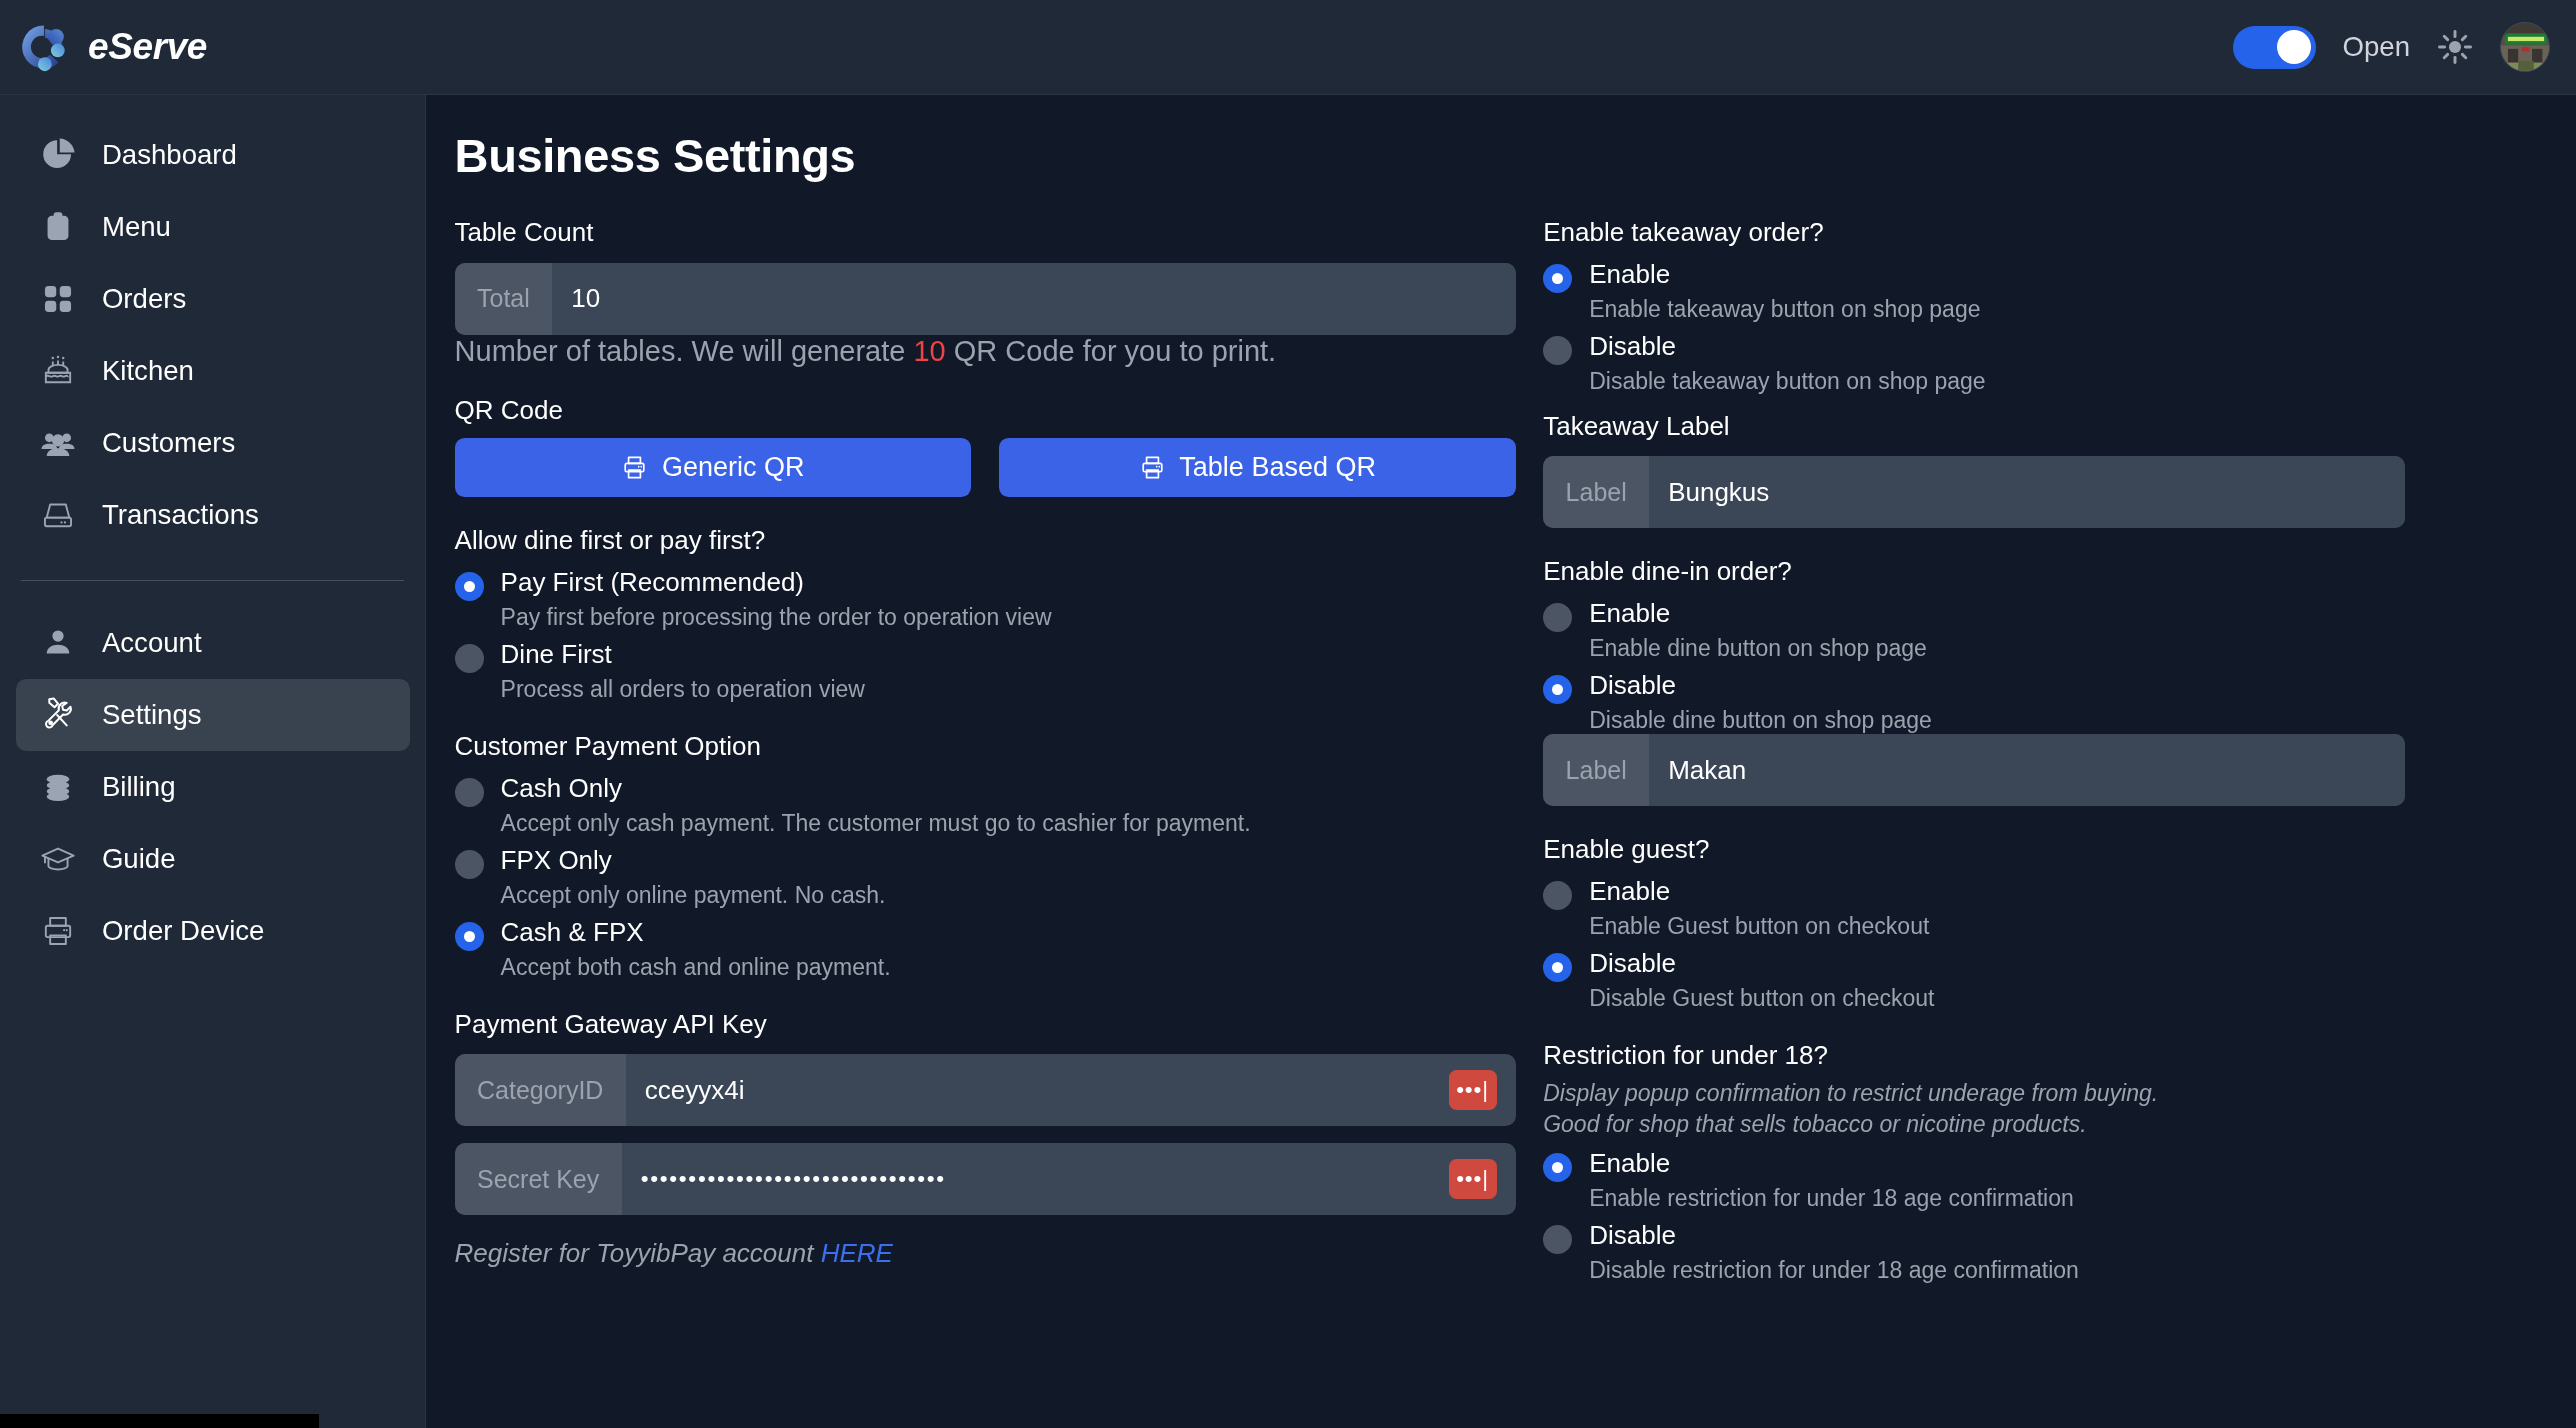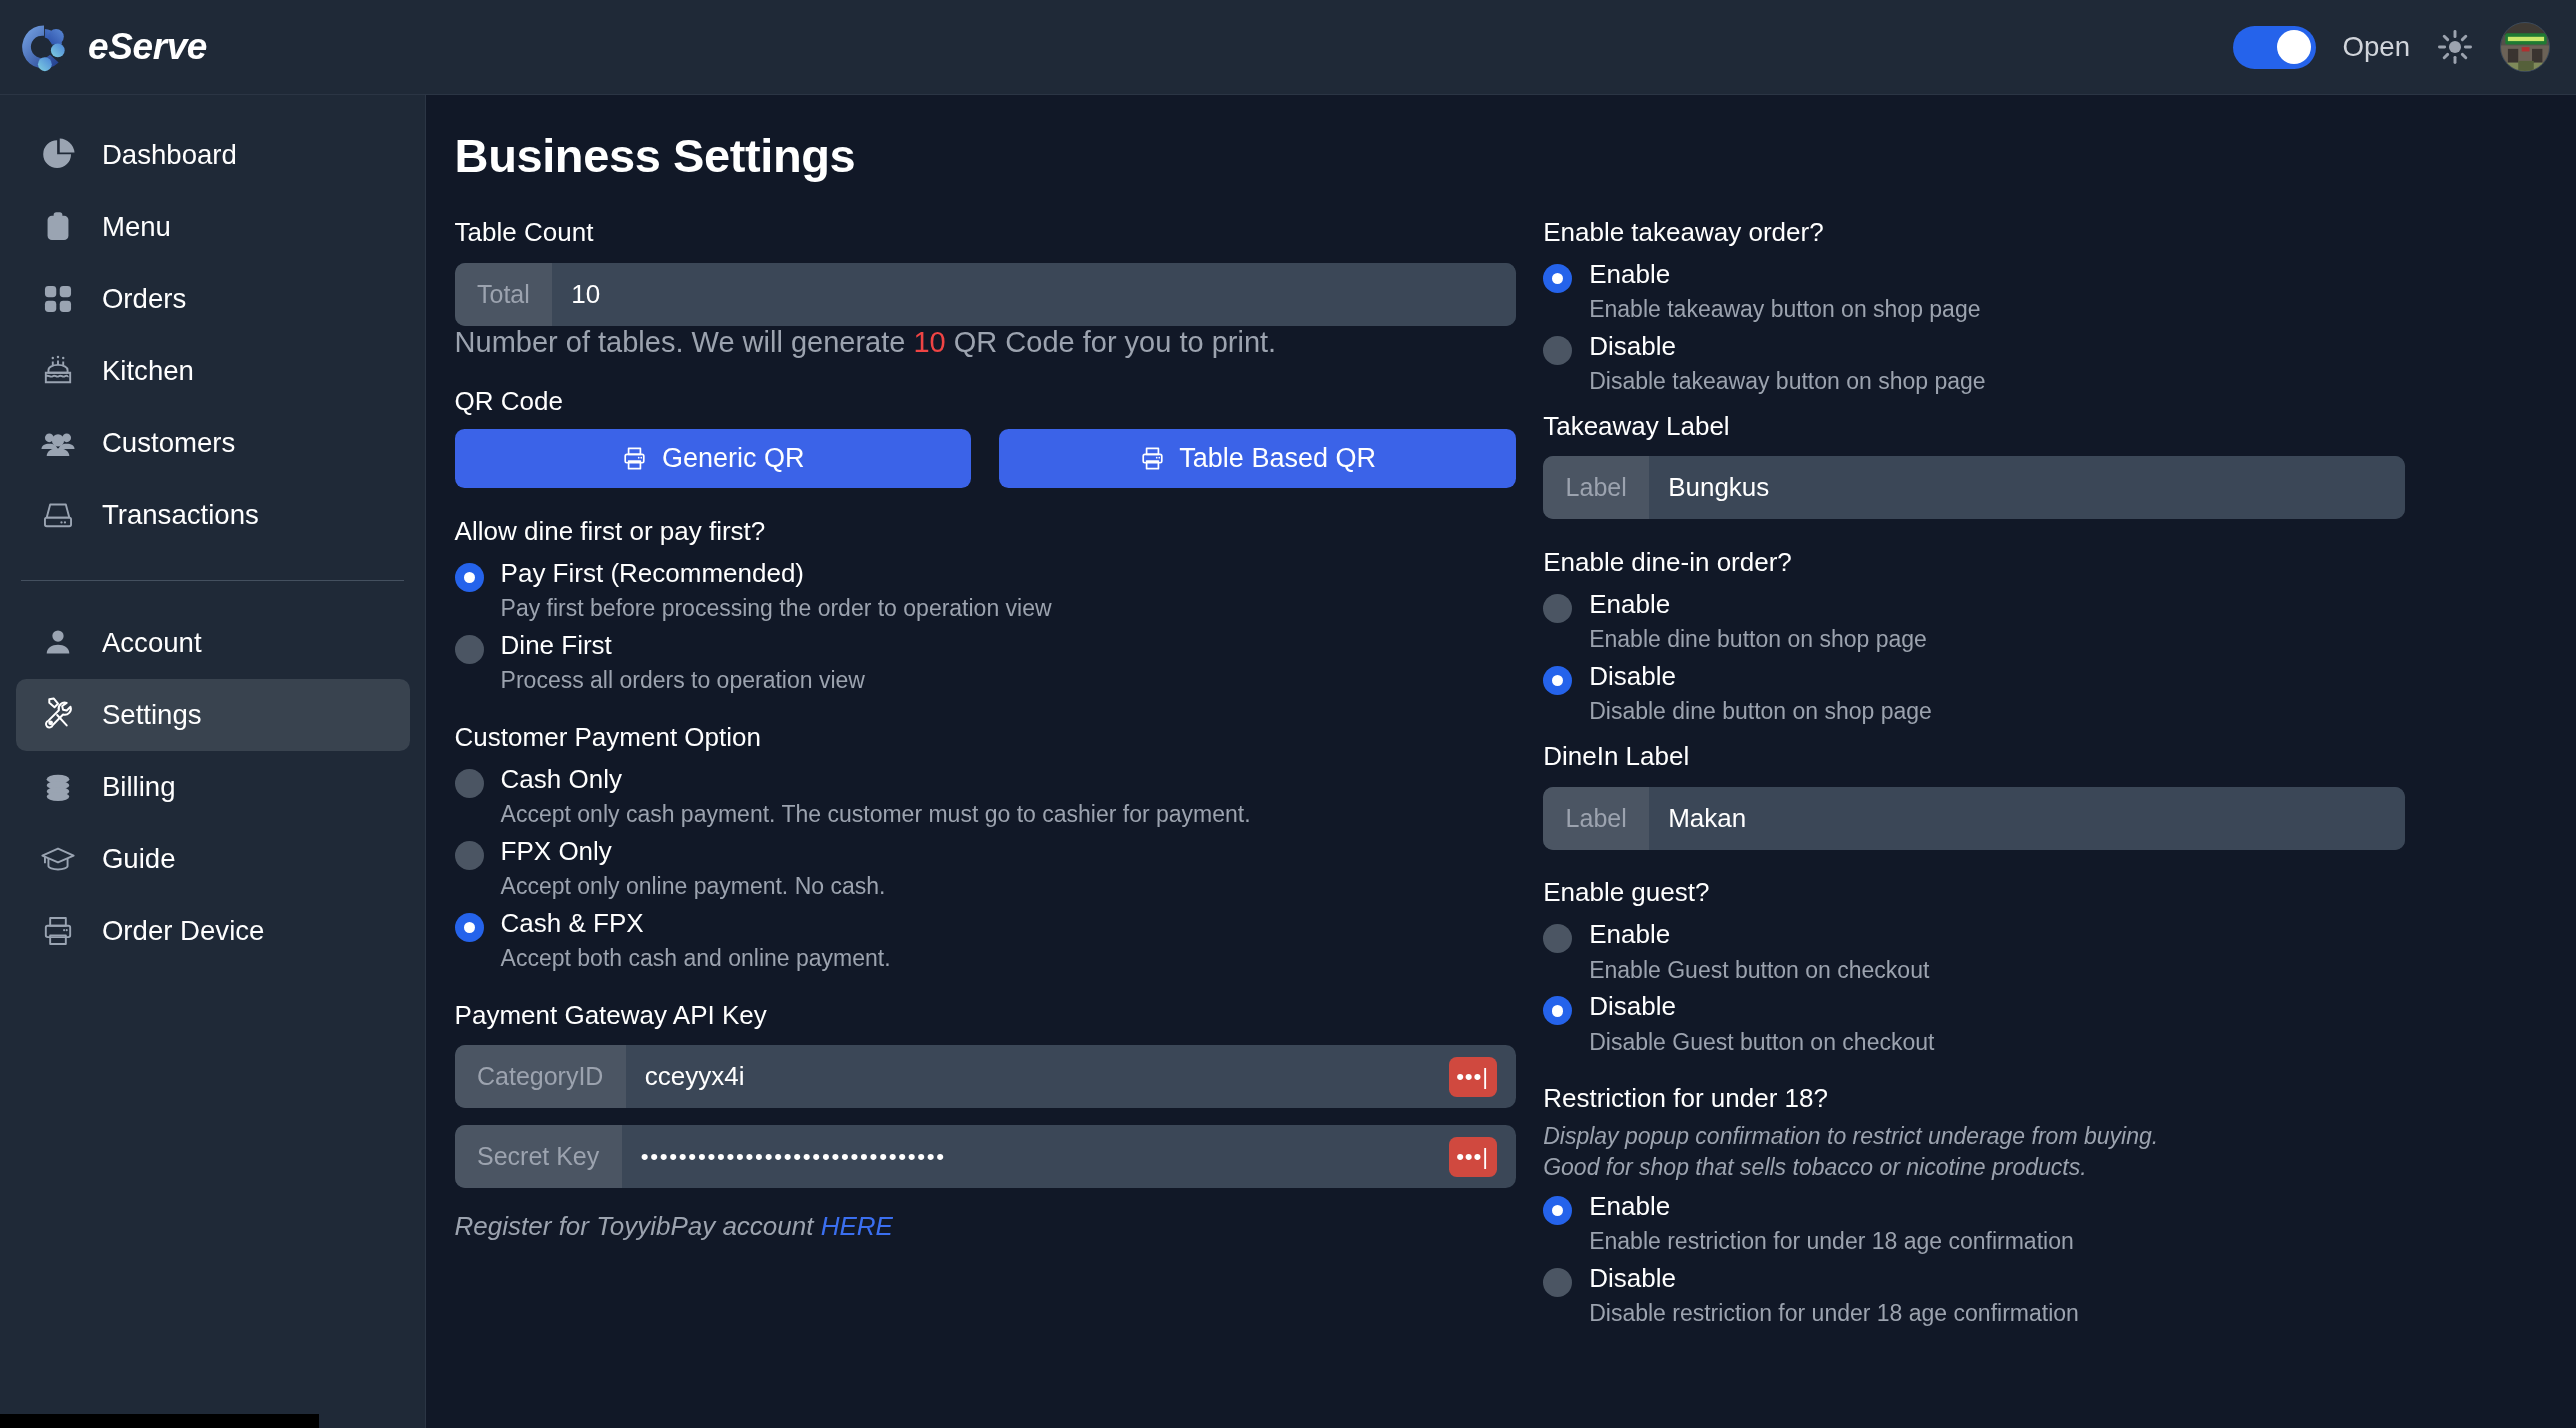--- a/index.html
+++ b/index.html
@@ -77,21 +77,21 @@
   .col-left { width: 1061px; flex: 0 0 1061px; }
   .col-right { width: 862px; flex: 0 0 862px; margin-left: 27.6px; }
 
   .sec-label { color: #ffffff; font-size: 26px; margin-bottom: 14.6px; }
   .sec-label.tight { margin-bottom: 12px; }
   .group { margin-bottom: 27.6px; }
 
   
   .field {
     display: flex; align-items: stretch;
-    height: 63px; border-radius: 10.3px; overflow: hidden;
+    height: 72px; border-radius: 10.3px; overflow: hidden;
     background: #3b4757; position: relative;
   }
   .field .addon {
     background: #4b5563; color: #9ca3af; font-size: 25px;
     display: flex; align-items: center; padding: 0 22.4px;
     flex: 0 0 auto;
   }
   .field .val {
     flex: 1 1 auto; color: #ffffff; font-size: 26px;
     display: flex; align-items: center; padding: 0 19px;
@@ -491,21 +491,20 @@
             <span class="radio-desc">Enable dine button on shop page</span>
           </span>
         </div>
         <div class="radio-row">
           <span class="radio on"></span>
           <span class="radio-texts">
             <span class="radio-title">Disable</span>
             <span class="radio-desc">Disable dine button on shop page</span>
           </span>
         </div>
-        <div class="sec-label" style="margin-top:15.5px;">DineIn Label</div>
         <div class="field">
           <span class="addon">Label</span>
           <span class="val">Makan</span>
         </div>
       </div>
 
       <div class="group">
         <div class="sec-label tight">Enable guest?</div>
         <div class="radio-row">
           <span class="radio"></span>

